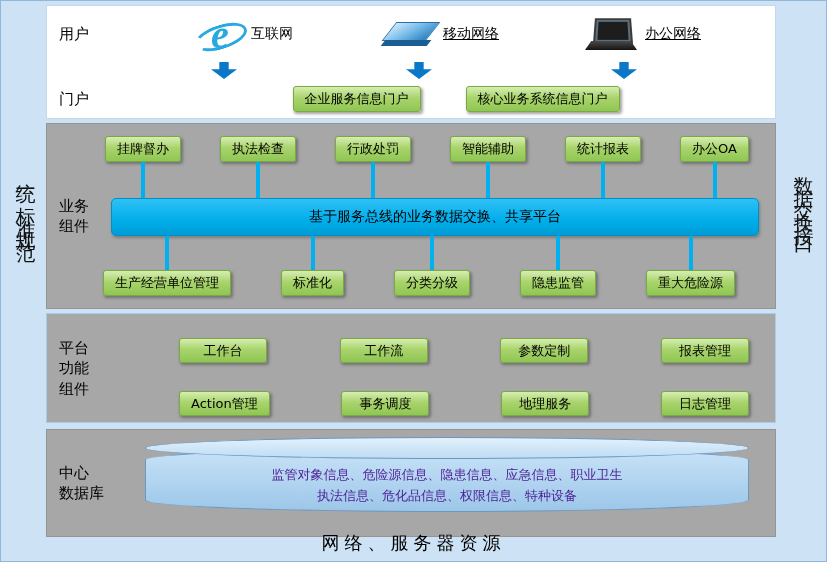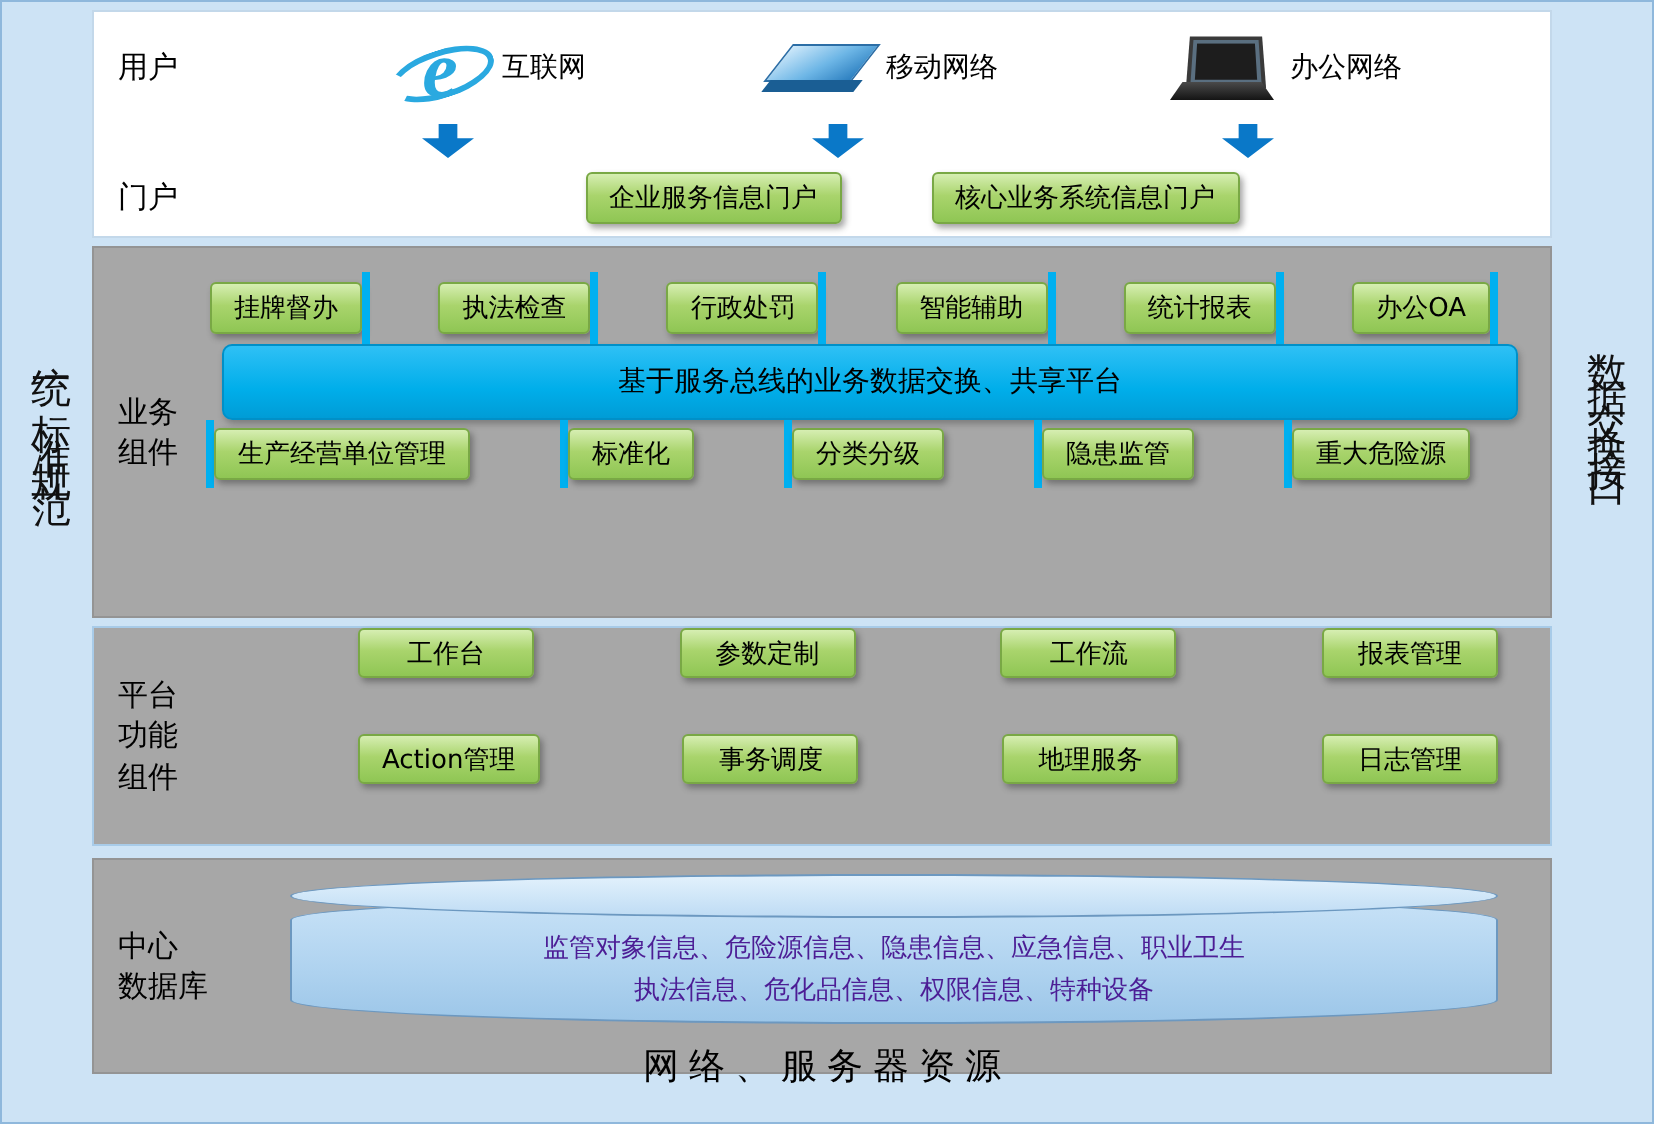--- a/index.html
+++ b/index.html
@@ -17,21 +17,21 @@
 
   
   .white-panel {
     position:absolute; left:45px; top:4px; width:730px; height:114px;
     background:#ffffff; border:1px solid #c3d8ea;
   }
   .user-row { position:relative; height:56px; }
   .row-label { position:absolute; left:12px; top:50%; transform:translateY(-50%); font-size:15px; }
   .user-items { display:flex; align-items:center; height:100%; padding-left:150px; }
   .user-item { display:flex; align-items:center; gap:8px; }
-  .user-item + .user-item { margin-left:86px; }
+  .user-item + .user-item { margin-left:86px;text-decoration:underline; }
   .user-item-label { font-size:14px; }
 
   
   .ie-icon {
     position:relative; width:46px; height:44px; display:flex; align-items:center; justify-content:center;
     font:bold 40px "Liberation Serif","DejaVu Serif",serif; color:#2aa9e0; font-style:italic;
   }
   .ie-icon::after {
     content:''; position:absolute; width:48px; height:18px; left:-3px; top:13px;
     border:3px solid #2aa9e0; border-left-color:transparent; border-radius:50%;
@@ -84,35 +84,35 @@
   .box-label {
     position:absolute; left:12px; top:50%; transform:translateY(-50%);
     font-size:15px; line-height:1.35; color:#000;
   }
 
   
   #business-box { top:122px; height:186px; }
   .biz-top, .biz-bottom { display:flex; justify-content:space-between; }
   .biz-top    { padding:12px 26px 0 58px; }
   .biz-bottom { padding:0 40px 0 56px; }
-  .biz-col { display:flex; flex-direction:row; align-items:center; }
+  .biz-col { display:flex; flex-direction:column; align-items:center; }
   .conn { width:4px; background:#00b0f0; }
   .conn.down { height:36px; }
   .conn.up   { height:34px; }
   .bus-bar {
     margin:0 16px 0 64px; height:38px; border-radius:5px;
     background:linear-gradient(180deg,#2fc0f5 0%,#00aeea 60%,#009cd6 100%);
     border:1px solid #0090c8; display:flex; align-items:center; justify-content:center;
     font-size:14px; color:#000; box-shadow:1px 2px 3px rgba(50,50,50,.35);
   }
 
   
   #platform-box { top:312px; height:110px; border:1px solid #a8cbe8; }
   .plat-row { display:flex; justify-content:space-between; padding:0 26px 0 132px; }
-  .plat-row.first { padding-top:0;text-align:center; }
+  .plat-row.first { padding-top:24px;text-align:center; }
   .plat-row.second { padding-top:28px; }
   .plat-row .green-btn { min-width:88px; height:25px; }
 
   
   #database-box { top:428px; height:108px; }
   .cyl { position:absolute; left:98px; top:7px; width:604px; height:78px; }
   .cyl-body {
     position:absolute; top:11px; left:0; width:100%; height:64px;
     background:linear-gradient(180deg,#c8e2f7 0%,#aed2ef 60%,#9cc6e8 100%);
     border:1px solid #6c98c0; border-radius:50% / 12px;
@@ -121,21 +121,21 @@
     position:absolute; top:0; left:0; width:100%; height:22px;
     background:linear-gradient(180deg,#e2f1fc,#bfdcf4);
     border:1px solid #6c98c0; border-radius:50%;
   }
   .cyl-text {
     position:absolute; top:27px; left:0; width:100%;
     text-align:center; font-size:13px; line-height:1.65; color:#4c1d95;
   }
 
   .footer-label {
-    position:absolute; bottom:16px; left:0; width:100%;
+    position:absolute; bottom:6px; left:0; width:100%;
     text-align:center; font-size:18px; letter-spacing:5px; color:#000;
   }
 </style>
 </head>
 <body>
 
 <div class="canvas">
 
   <div class="side-label left">统一标准规范</div>
   <div class="side-label right">数据交换接口</div>
@@ -233,22 +233,22 @@
   </div>
 
   <div class="grey-box" id="platform-box">
     <div class="box-label">
       <div>平台</div>
       <div>功能</div>
       <div>组件</div>
     </div>
     <div class="plat-row first">
       <div class="green-btn">工作台</div>
+      <div class="green-btn">工作流</div>
       <div class="green-btn">参数定制</div>
-      <div class="green-btn">工作流</div>
       <div class="green-btn">报表管理</div>
     </div>
     <div class="plat-row second">
       <div class="green-btn">Action管理</div>
       <div class="green-btn">事务调度</div>
       <div class="green-btn">地理服务</div>
       <div class="green-btn">日志管理</div>
     </div>
   </div>
 

